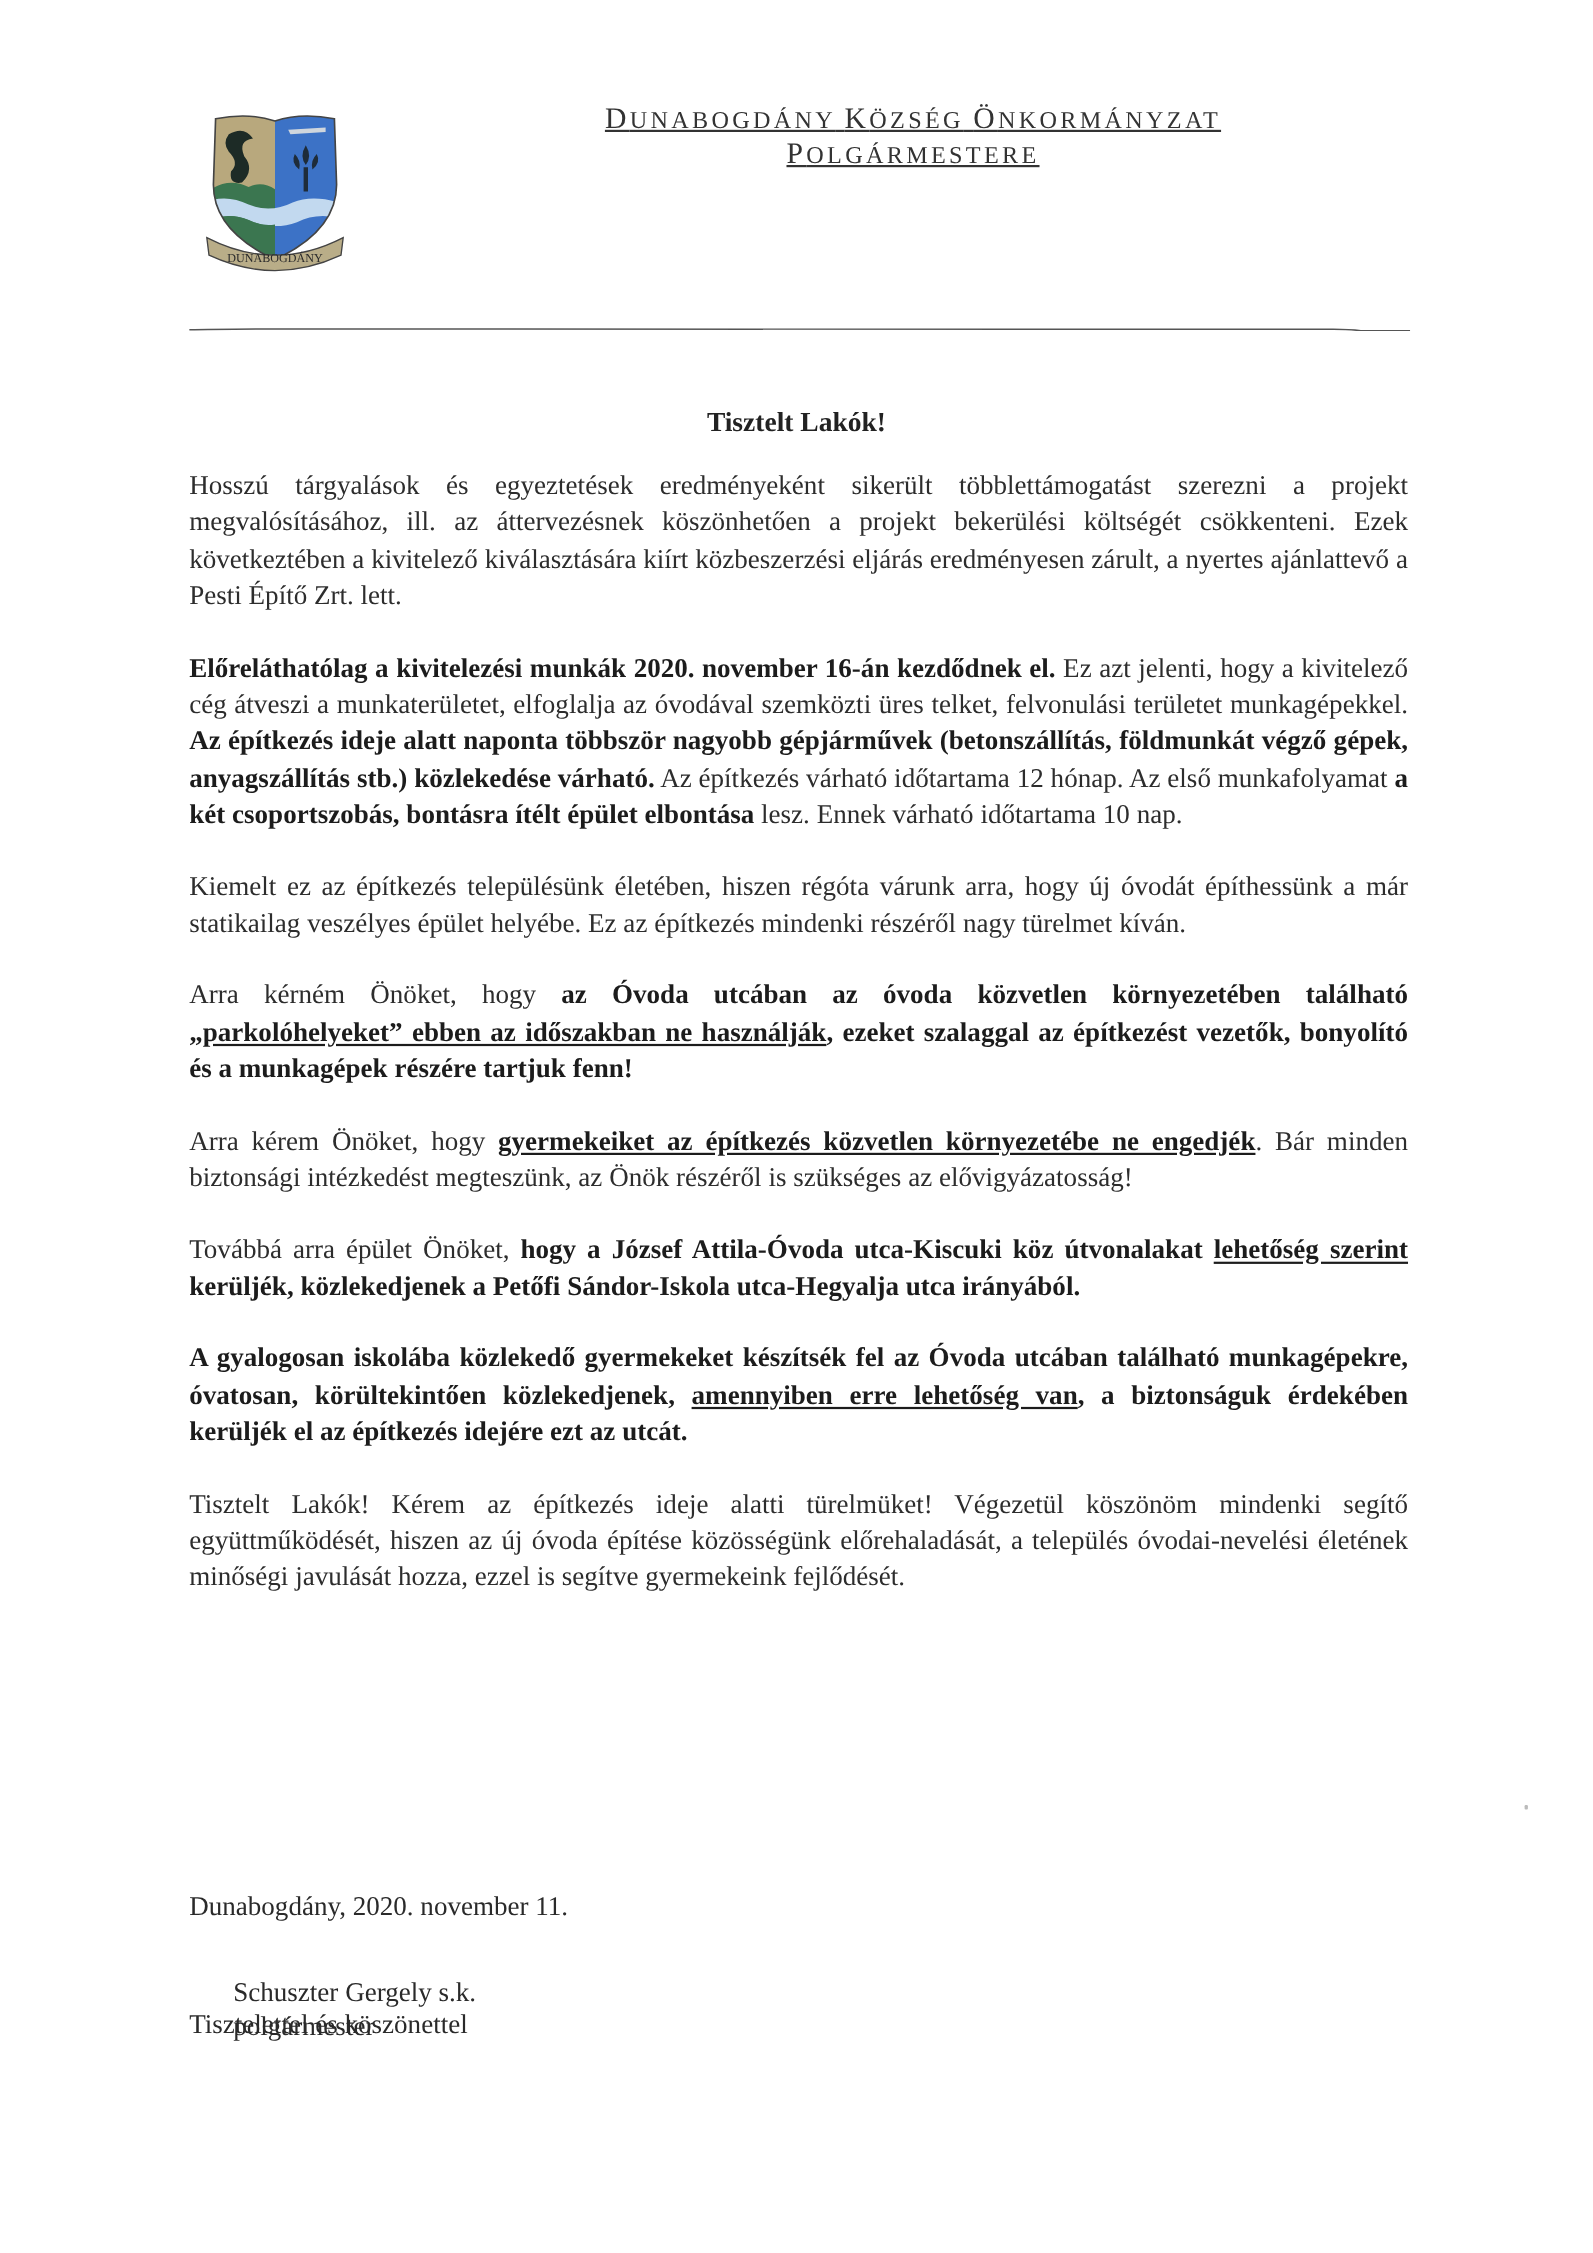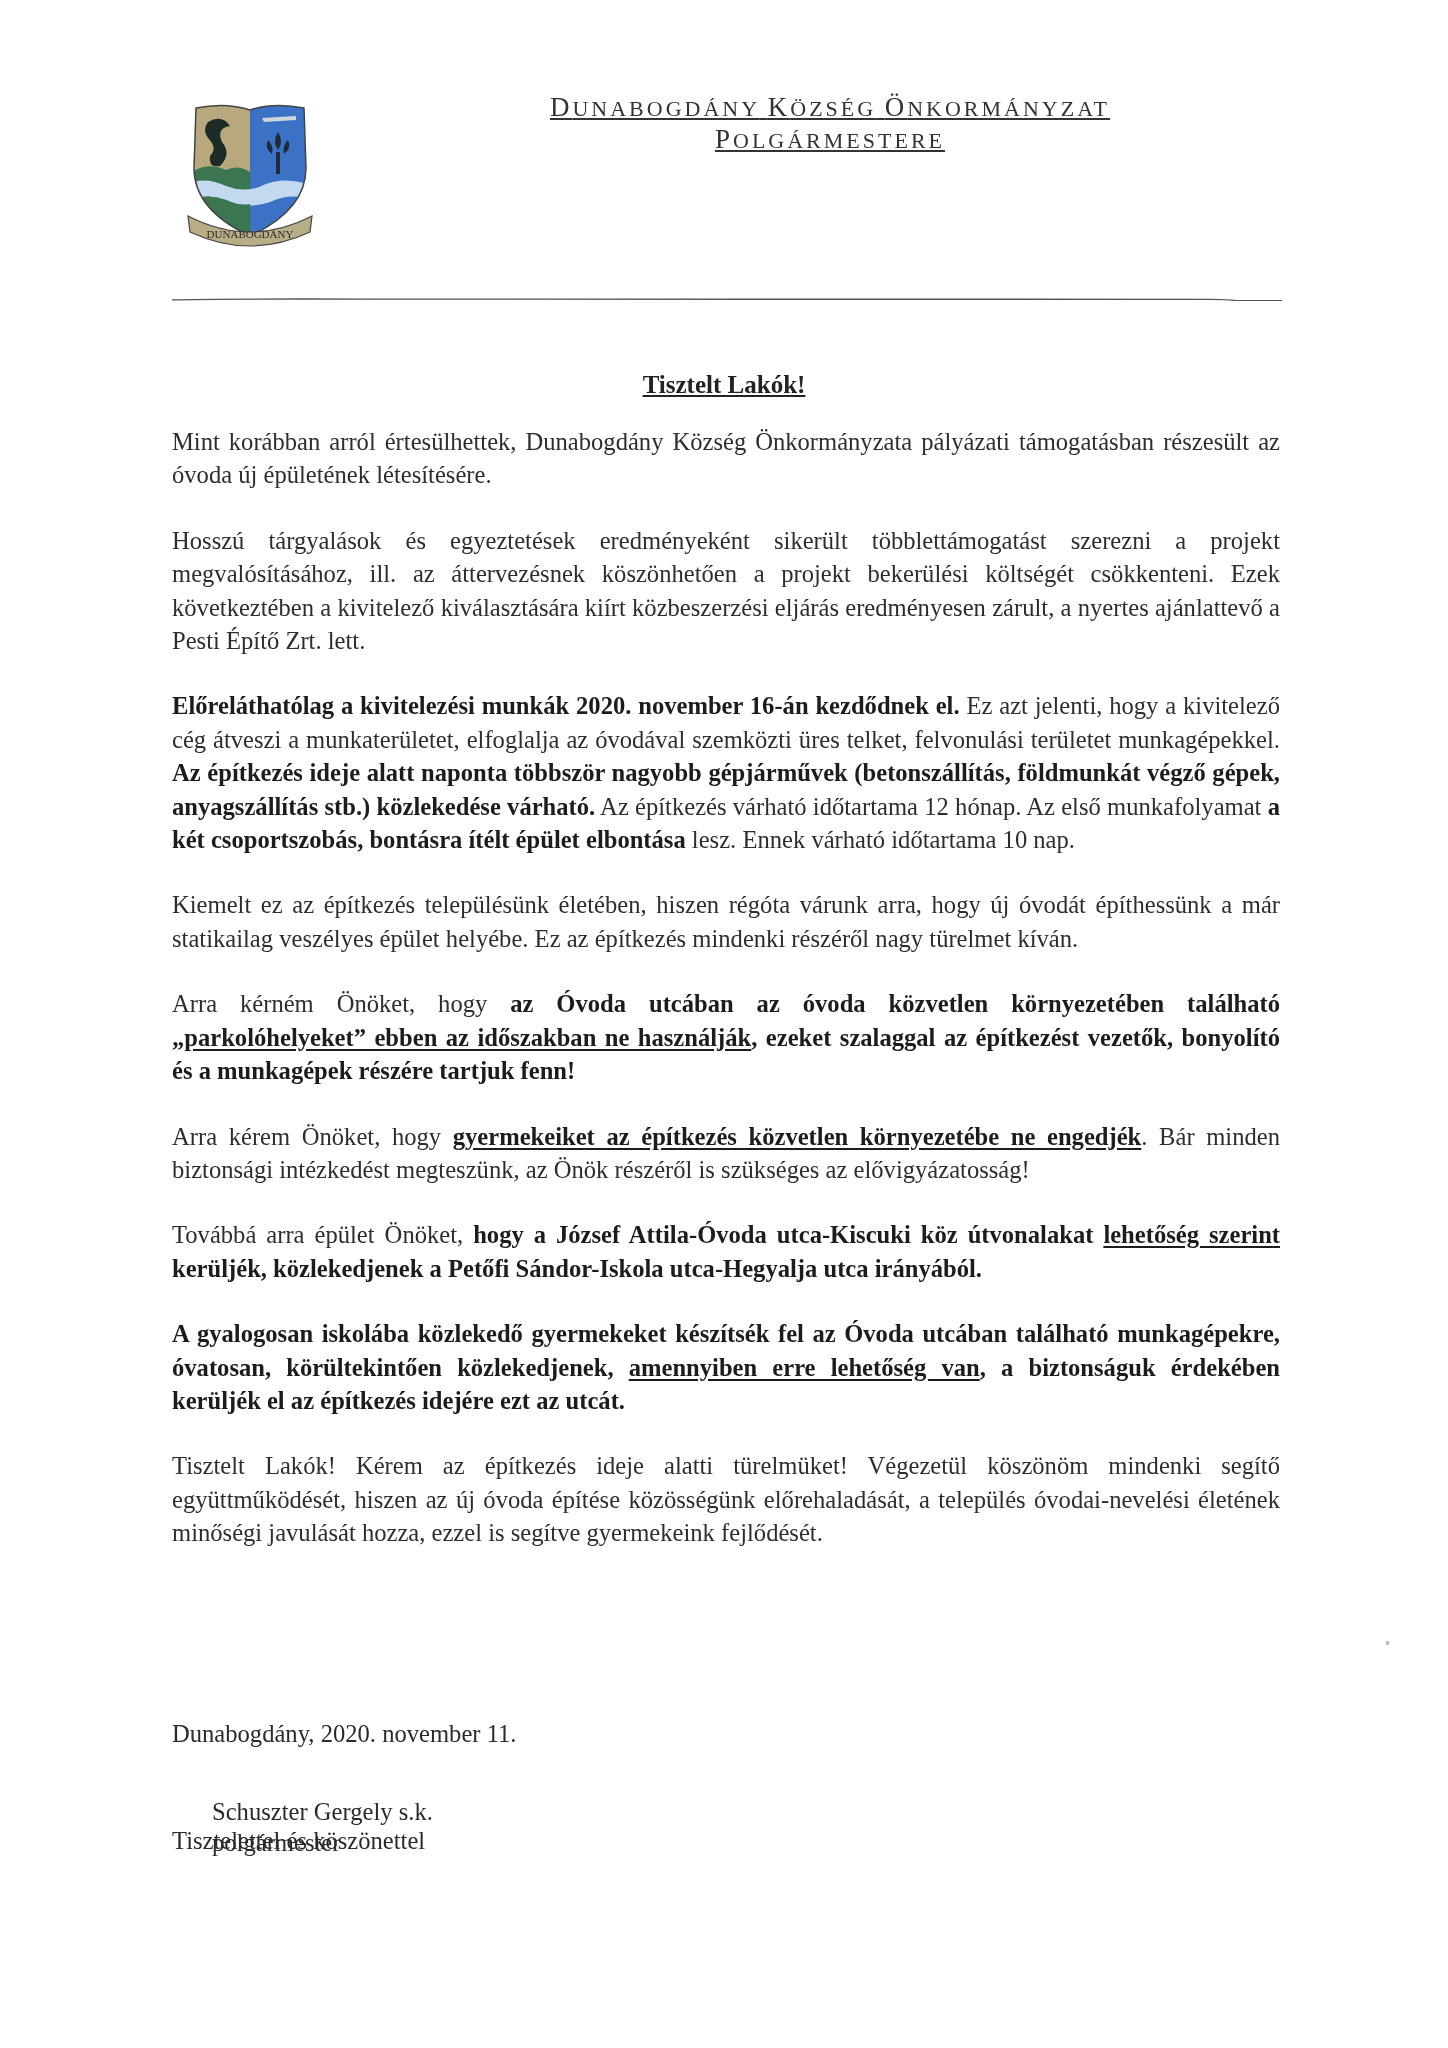--- a/index.html
+++ b/index.html
@@ -9,21 +9,21 @@
     color: #2a2a2a;
   }
   .crest { position: absolute; left: 186px; top: 98px; width: 128px; height: 160px; }
   .hdr { position: absolute; left: 300px; width: 1060px; text-align: center;
     font-family: "Liberation Serif", serif; color: #333; letter-spacing: 3px; text-decoration: underline; }
   .hdr1 { top: 92px; font-size: 22px; }
   .hdr2 { top: 124px; font-size: 22px; }
   .hdr .cap { font-size: 27px; }
   .rule { position: absolute; left: 172px; top: 298px; width: 1110px; height: 3px; }
   .greeting { position: absolute; left: 0; width: 1448px; top: 371px; text-align: center;
-    font-size: 25px; font-weight: bold; color: #222; text-decoration: underline; }
+    font-size: 25px; font-weight: bold; color: #222; }
   .body { position: absolute; left: 172px; top: 425px; width: 1108px; }
   .p { font-size: 24.6px; line-height: 33.4px; margin: 0 0 32px 0; text-align: justify;
        color: #2d2d2d; }
   .p b { color: #1c1c1c; }
   .u { text-decoration: underline; text-underline-offset: 3px; margin-top: 22px; }
   .date { position: absolute; left: 172px; top: 1720px; font-size: 24.6px; text-align: right; }
   .closing { position: absolute; left: 172px; top: 1827px; font-size: 24.6px; }
   .sig { position: absolute; left: 172px; top: 1796px; font-size: 24.6px; line-height: 31px; margin-left: 40px; }
   .speck { position: absolute; left: 1386px; top: 1641px; width: 3px; height: 4px; background: #bbb; border-radius: 1px; }
 </style>
@@ -62,21 +62,20 @@
   <span><span class="cap">P</span><span>OLGÁRMESTERE</span></span>
 </div>
 
 <svg class="rule" viewBox="0 0 1110 4" preserveAspectRatio="none">
   <path d="M0 2.5 Q40 1 200 1.5 L1040 1.8 Q1055 2 1065 3.5 L1110 3.5" stroke="#555" stroke-width="1.8" fill="none"></path>
 </svg>
 
 <div class="greeting">Tisztelt Lakók!</div>
 
 <div class="body" id="letter-body">
-    <p class="p"><span>Mint korábban arról értesülhettek, Dunabogdány Község Önkormányzata pályázati támogatásban részesült az óvoda új épületének létesítésére.</span></p>
     <p class="p"><span>Hosszú tárgyalások és egyeztetések eredményeként sikerült többlettámogatást szerezni a projekt megvalósításához, ill. az áttervezésnek köszönhetően a projekt bekerülési költségét csökkenteni. Ezek következtében a kivitelező kiválasztására kiírt közbeszerzési eljárás eredményesen zárult, a nyertes ajánlattevő a Pesti Építő Zrt. lett.</span></p>
     <p class="p"><b>Előreláthatólag a kivitelezési munkák 2020. november 16-án kezdődnek el.</b><span> Ez azt jelenti, hogy a kivitelező cég átveszi a munkaterületet, elfoglalja az óvodával szemközti üres telket, felvonulási területet munkagépekkel. </span><b>Az építkezés ideje alatt naponta többször nagyobb gépjárművek (betonszállítás, földmunkát végző gépek, anyagszállítás stb.) közlekedése várható.</b><span> Az építkezés várható időtartama 12 hónap. Az első munkafolyamat </span><b>a két csoportszobás, bontásra ítélt épület elbontása</b><span> lesz. Ennek várható időtartama 10 nap.</span></p>
     <p class="p"><span>Kiemelt ez az építkezés településünk életében, hiszen régóta várunk arra, hogy új óvodát építhessünk a már statikailag veszélyes épület helyébe. Ez az építkezés mindenki részéről nagy türelmet kíván.</span></p>
     <p class="p"><span>Arra kérném Önöket, hogy </span><b>az Óvoda utcában az óvoda közvetlen környezetében található </b><b class="u">„parkolóhelyeket” ebben az időszakban ne használják</b><b>, ezeket szalaggal az építkezést vezetők, bonyolító és a munkagépek részére tartjuk fenn!</b></p>
     <p class="p"><span>Arra kérem Önöket, hogy </span><b class="u">gyermekeiket az építkezés közvetlen környezetébe ne engedjék</b><span>. Bár minden biztonsági intézkedést megteszünk, az Önök részéről is szükséges az elővigyázatosság!</span></p>
     <p class="p"><span>Továbbá arra épület Önöket, </span><b>hogy a József Attila-Óvoda utca-Kiscuki köz útvonalakat </b><b class="u">lehetőség szerint</b><b> kerüljék, közlekedjenek a Petőfi Sándor-Iskola utca-Hegyalja utca irányából.</b></p>
     <p class="p"><b>A gyalogosan iskolába közlekedő gyermekeket készítsék fel az Óvoda utcában található munkagépekre, óvatosan, körültekintően közlekedjenek, </b><b class="u">amennyiben erre lehetőség van</b><b>, a biztonságuk érdekében kerüljék el az építkezés idejére ezt az utcát.</b></p>
     <p class="p"><span>Tisztelt Lakók! Kérem az építkezés ideje alatti türelmüket! Végezetül köszönöm mindenki segítő együttműködését, hiszen az új óvoda építése közösségünk előrehaladását, a település óvodai-nevelési életének minőségi javulását hozza, ezzel is segítve gyermekeink fejlődését.</span></p>
   </div>
 

